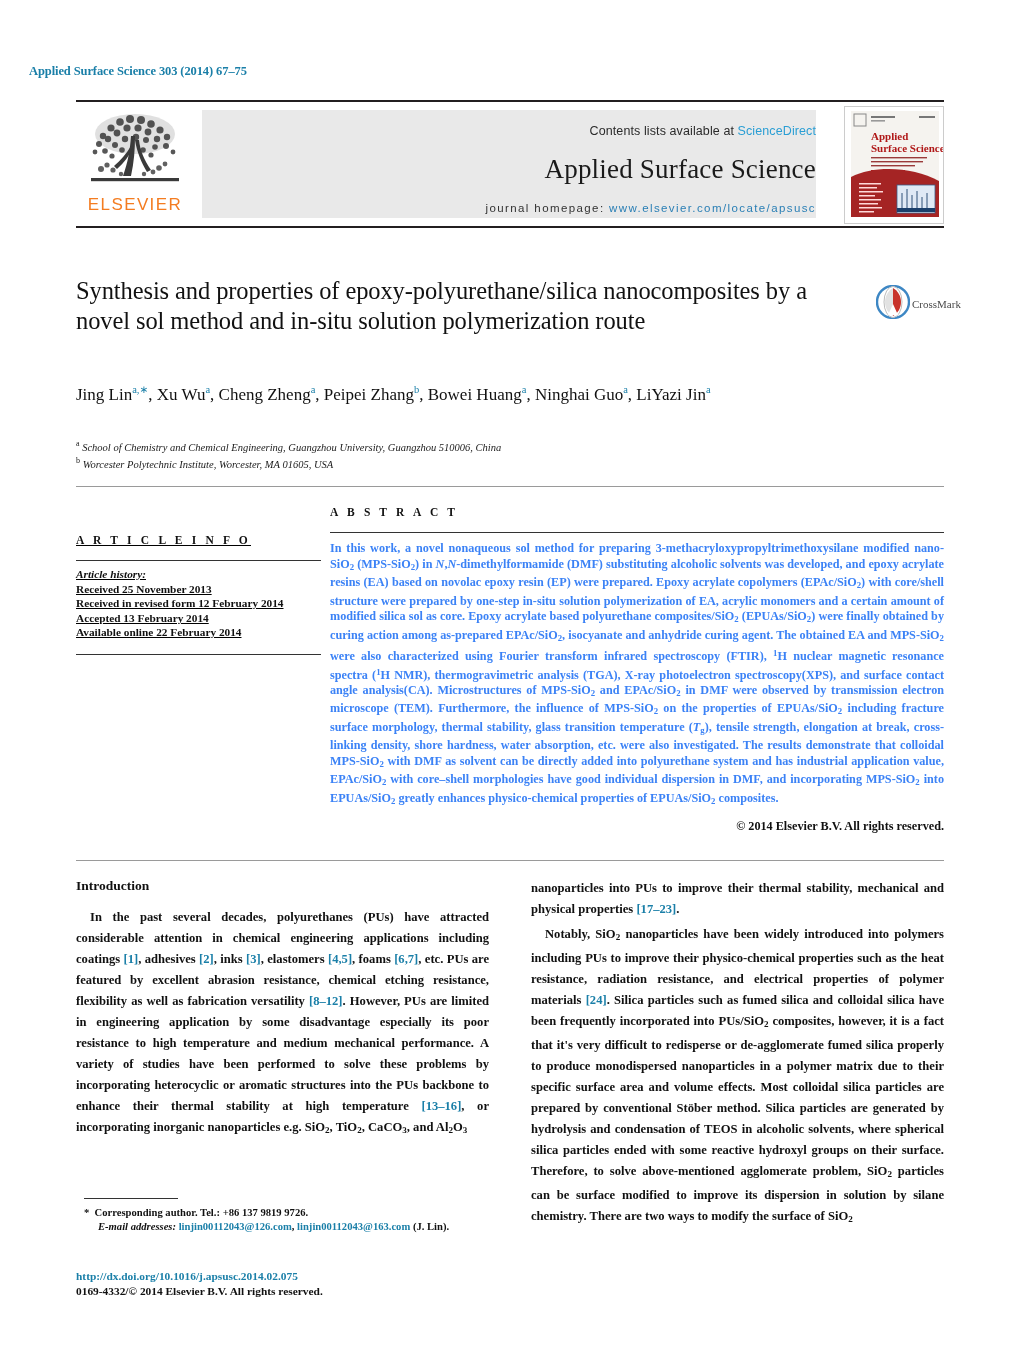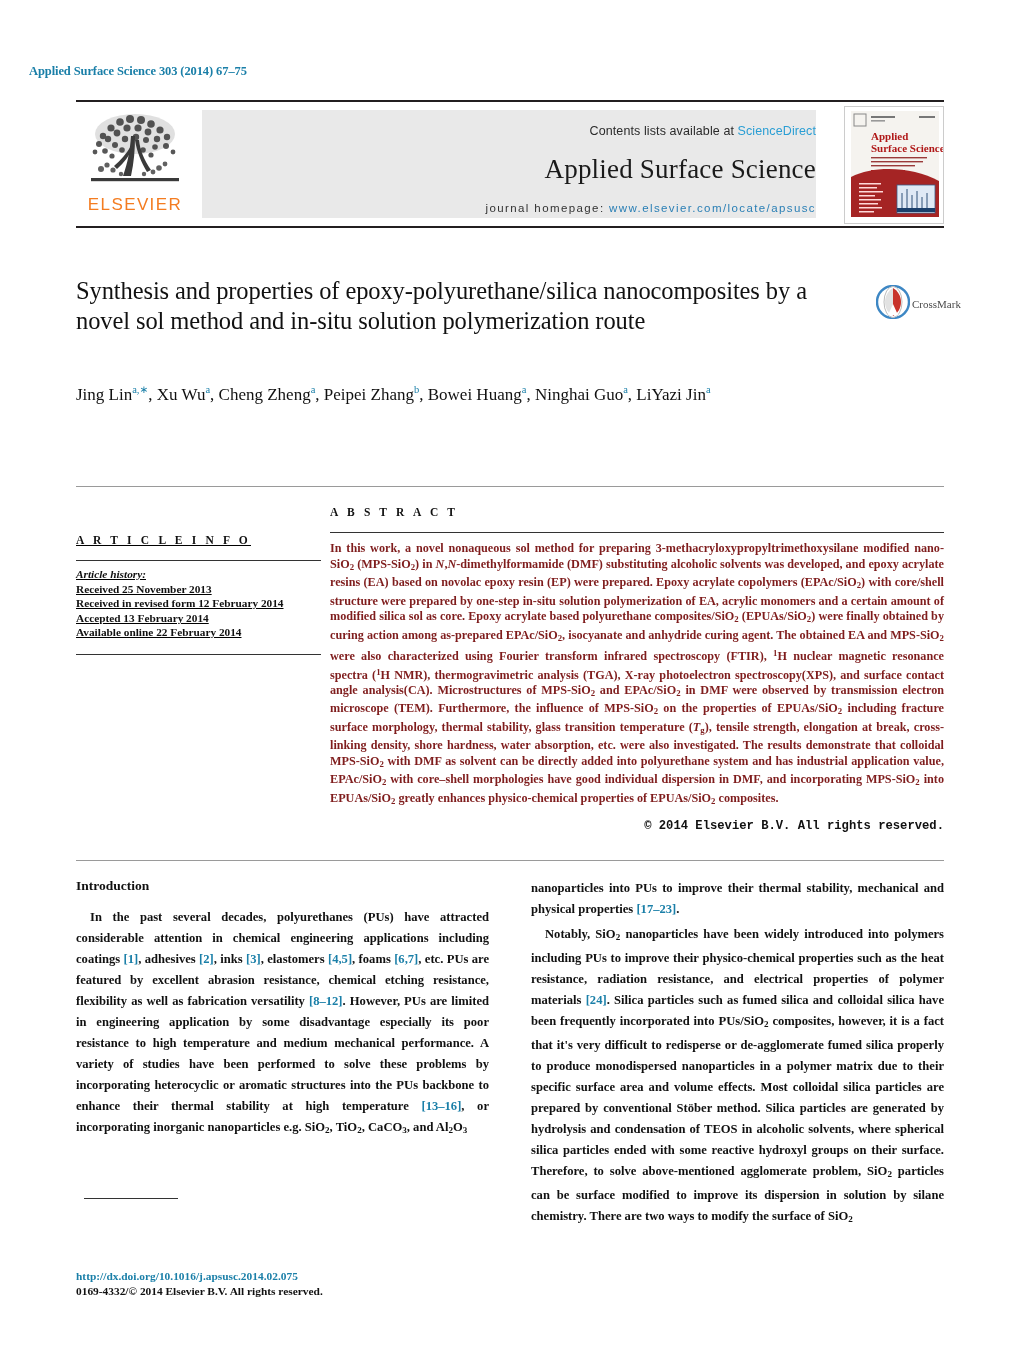--- a/index.html
+++ b/index.html
@@ -210,25 +210,25 @@
   .abs-rule {
     border-top: 1px solid #333333;
     margin: 14px 0 8px 0;
     width: 614px;
   }
   .abs-body {
     font-family: "Liberation Serif", serif;
     font-size: 12.2px;
     line-height: 15.6px;
     text-align: justify;
-    color: #7f1d1d;
+    color: #3b82f6;
     font-weight: bold;
   }
   .abs-copy {
-    font-family: Liberation Mono, monospace;
+    font-family: Liberation Serif, serif;
     font-size: 12.2px;
     text-align: right;
     margin-top: 9px;
     color: #111111;
     font-weight: bold;
   }
 
   
   .body-rule {
     position: absolute;
@@ -421,20 +421,24 @@
       <ellipse cx="17" cy="17" rx="9" ry="15.5" fill="#ffffff" stroke="#bdbdbd" stroke-width="1"></ellipse>
       <path d="M17 3 C22 6 25 11 25 17 C25 23 22 28 17 31 Z" fill="#c8332b"></path>
       <path d="M17 3 C12 6 9 11 9 17 C9 23 12 28 17 31 Z" fill="#e2e2e2"></path>
       <path d="M17 19 L22 30 L12 30 Z" fill="#ffffff"></path>
     </svg>
     <div class="crossmark-label">CrossMark</div>
   </div>
 
   <div class="authors">Jing Lin<sup>a,∗</sup>, Xu Wu<sup>a</sup>, Cheng Zheng<sup>a</sup>, Peipei Zhang<sup>b</sup>, Bowei Huang<sup>a</sup>, Ninghai Guo<sup>a</sup>, LiYazi Jin<sup>a</sup></div>
 
+  <div class="affils">
+    <div><sup>a</sup> <span>School of Chemistry and Chemical Engineering, Guangzhou University, Guangzhou 510006, China</span></div>
+    <div><sup>b</sup> <span>Worcester Polytechnic Institute, Worcester, MA 01605, USA</span></div>
+  </div>
 
   <div class="rule-top"></div>
 
   <div class="info-col">
     <div class="sec-head">A R T I C L E    I N F O</div>
     <div class="info-rule"></div>
     <div class="info-body">
       <div class="lbl">Article history:</div>
       <div>Received 25 November 2013</div>
       <div>Received in revised form 12 February 2014</div>
@@ -457,19 +461,23 @@
     <div class="sec-title">Introduction</div>
     <p class="para">In the past several decades, polyurethanes (PUs) have attracted considerable attention in chemical engineering applications including coatings <span class="ref">[1]</span>, adhesives <span class="ref">[2]</span>, inks <span class="ref">[3]</span>, elastomers <span class="ref">[4,5]</span>, foams <span class="ref">[6,7]</span>, etc. PUs are featured by excellent abrasion resistance, chemical etching resistance, flexibility as well as fabrication versatility <span class="ref">[8–12]</span>. However, PUs are limited in engineering application by some disadvantage especially its poor resistance to high temperature and medium mechanical performance. A variety of studies have been performed to solve these problems by incorporating heterocyclic or aromatic structures into the PUs backbone to enhance their thermal stability at high temperature <span class="ref">[13–16]</span>, or incorporating inorganic nanoparticles e.g. SiO<sub>2</sub>, TiO<sub>2</sub>, CaCO<sub>3</sub>, and Al<sub>2</sub>O<sub>3</sub></p>
   </div>
 
   <div class="col-right">
     <p class="para" style="text-indent:0">nanoparticles into PUs to improve their thermal stability, mechanical and physical properties <span class="ref">[17–23]</span>.</p>
     <p class="para">Notably, SiO<sub>2</sub> nanoparticles have been widely introduced into polymers including PUs to improve their physico-chemical properties such as the heat resistance, radiation resistance, and electrical properties of polymer materials <span class="ref">[24]</span>. Silica particles such as fumed silica and colloidal silica have been frequently incorporated into PUs/SiO<sub>2</sub> composites, however, it is a fact that it's very difficult to redisperse or de-agglomerate fumed silica properly to produce monodispersed nanoparticles in a polymer matrix due to their specific surface area and volume effects. Most colloidal silica particles are prepared by conventional Stöber method. Silica particles are generated by hydrolysis and condensation of TEOS in alcoholic solvents, where spherical silica particles ended with some reactive hydroxyl groups on their surface. Therefore, to solve above-mentioned agglomerate problem, SiO<sub>2</sub> particles can be surface modified to improve its dispersion in solution by silane chemistry. There are two ways to modify the surface of SiO<sub>2</sub></p>
   </div>
 
   <div class="foot-rule"></div>
+  <div class="footnote">
+    <div><b>*</b>&nbsp; Corresponding author. Tel.: +86 137 9819 9726.</div>
+    <div style="padding-left:14px"><span class="ital">E-mail addresses:</span> <span class="mail">linjin00112043@126.com</span>, <span class="mail">linjin00112043@163.com</span> <span>(J. Lin).</span></div>
+  </div>
 
   <div class="doi-block">
     <div class="doi-link">http://dx.doi.org/10.1016/j.apsusc.2014.02.075</div>
     <div>0169-4332/© 2014 Elsevier B.V. All rights reserved.</div>
   </div>
 
 </div>
 
 </body></html>

